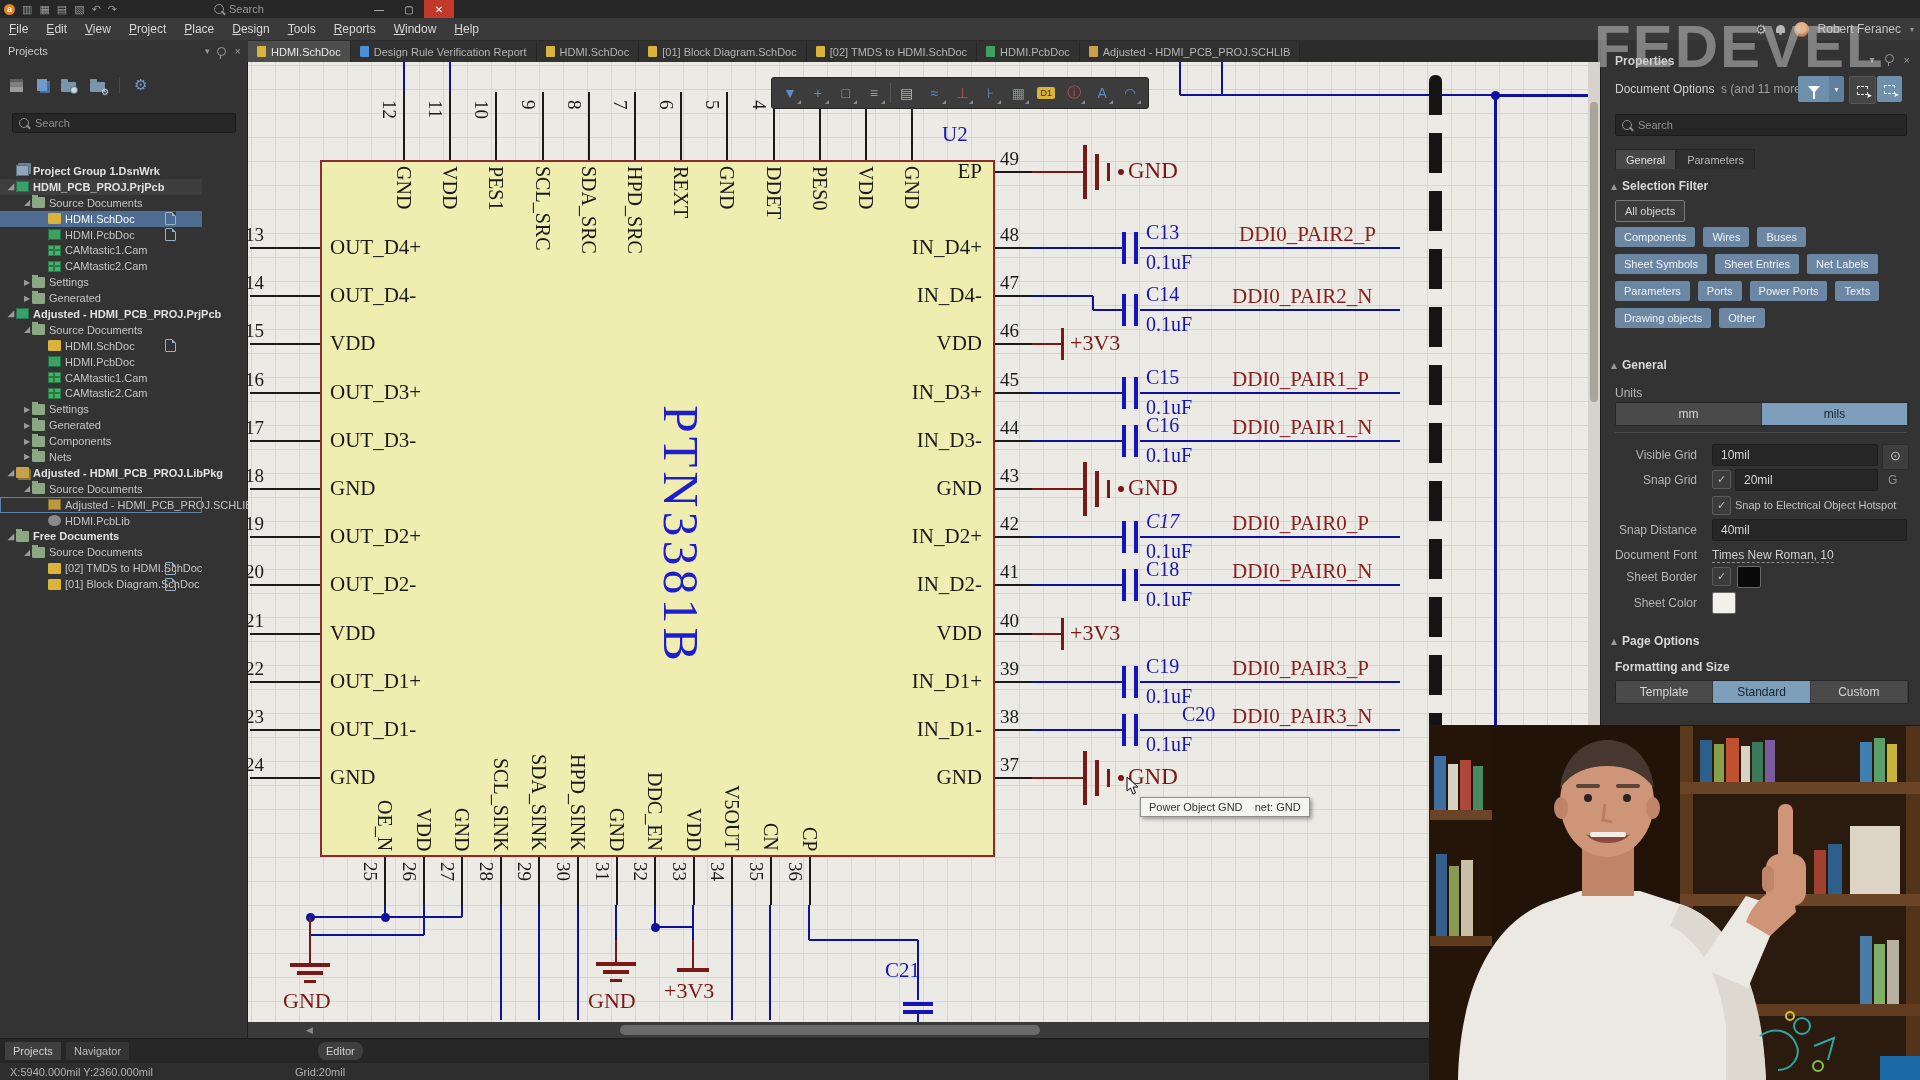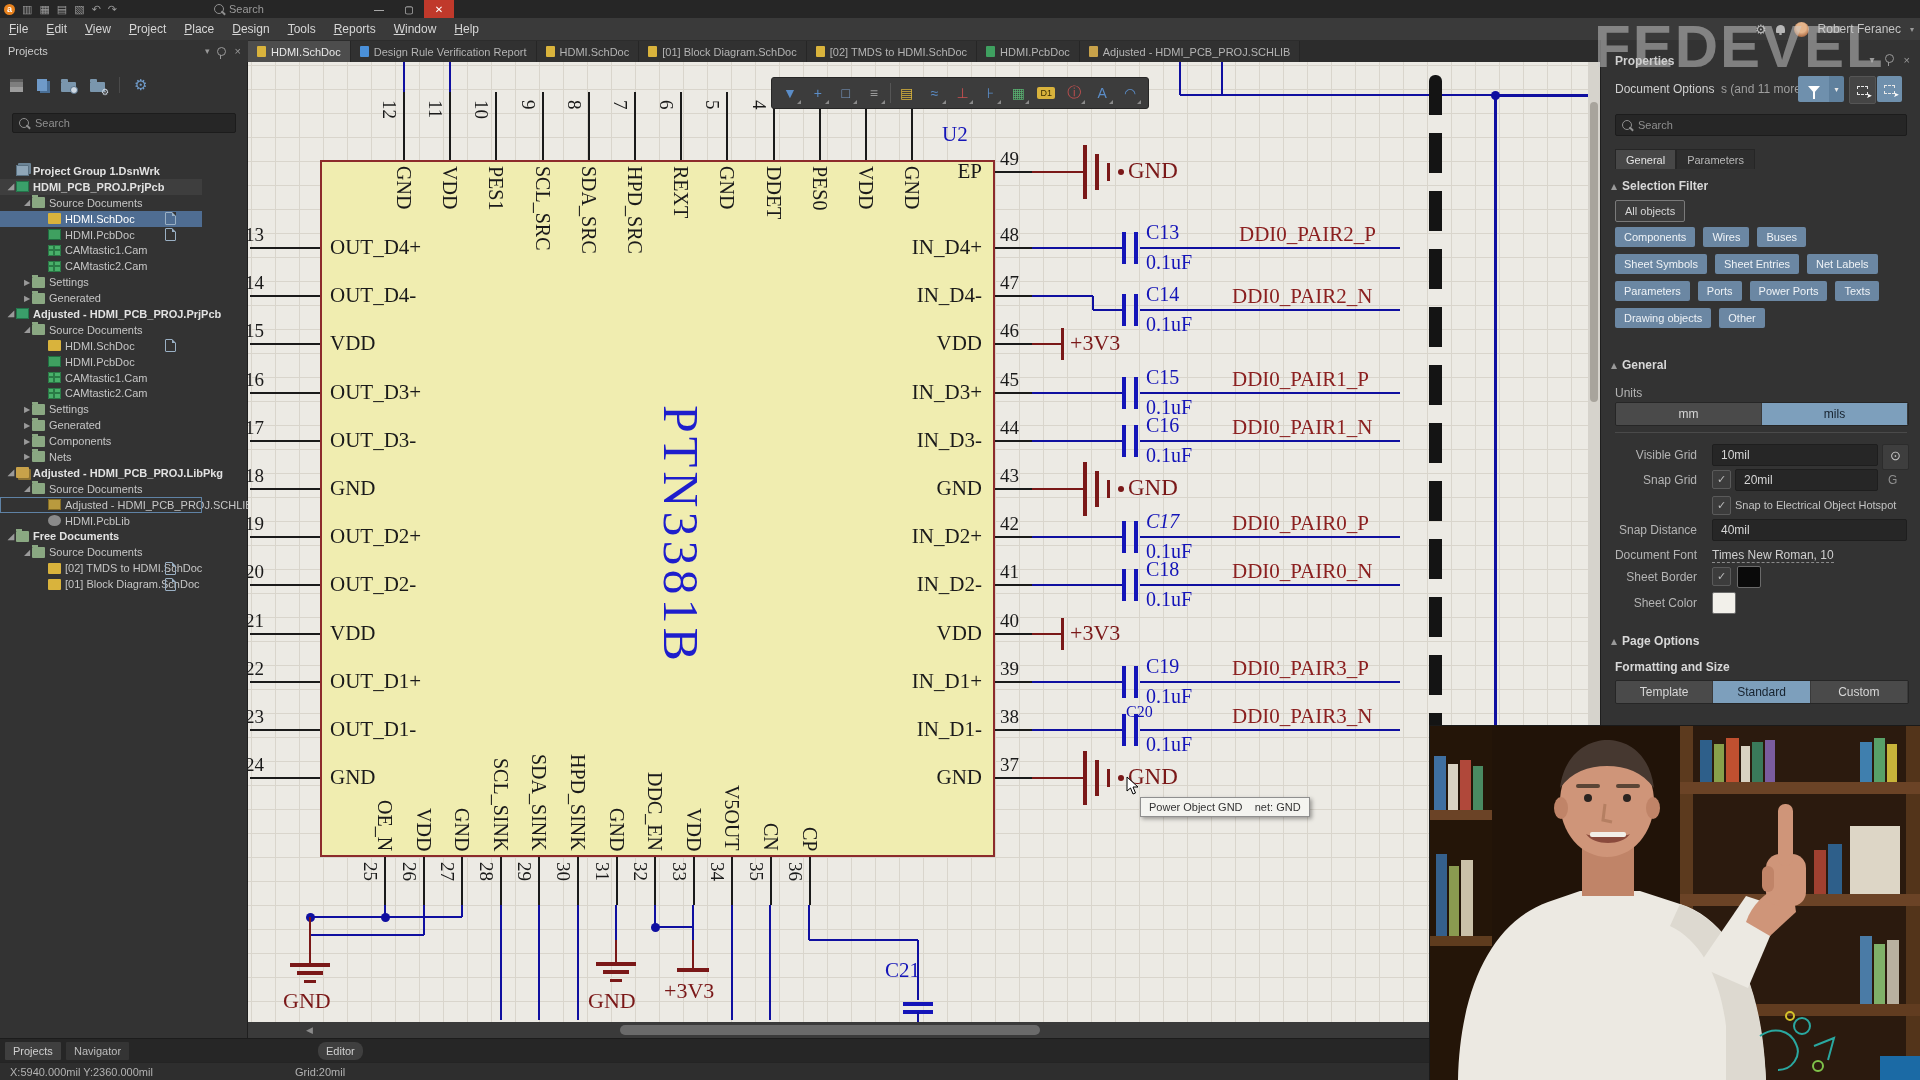--- a/index.html
+++ b/index.html
@@ -499,21 +499,21 @@
         <div class="sch-serif" style="position: absolute; left: 898px; top: 593px; color: rgb(20, 20, 184); font-size: 20px; white-space: nowrap;">C19</div>
         <div class="sch-serif" style="position: absolute; left: 898px; top: 623px; color: rgb(20, 20, 184); font-size: 20px; white-space: nowrap;">0.1uF</div>
         <div class="sch-serif" style="position: absolute; left: 984px; top: 594px; color: rgb(139, 32, 32); font-size: 21px; white-space: nowrap;">DDI0_PAIR3_P</div>
         <div class="" style="position: absolute; left: 747px; top: 667px; width: 37px; height: 2px; background: rgb(26, 26, 26);"></div>
         <div class="sch-serif" style="position: absolute; left: 752px; top: 644px; color: rgb(26, 26, 26); font-size: 19px; white-space: nowrap;">38</div>
         <div class="sch-serif" style="position: absolute; left: 512px; top: 655px; color: rgb(26, 26, 26); font-size: 21px; white-space: nowrap; width: 222px; text-align: right;">IN_D1-</div>
         <div class="" style="position: absolute; left: 784px; top: 667px; width: 90px; height: 2px; background: rgb(15, 15, 160);"></div>
         <div class="" style="position: absolute; left: 874px; top: 652px; width: 4px; height: 32px; background: rgb(20, 20, 184);"></div>
         <div class="" style="position: absolute; left: 886px; top: 652px; width: 4px; height: 32px; background: rgb(20, 20, 184);"></div>
         <div class="" style="position: absolute; left: 892px; top: 667px; width: 260px; height: 2px; background: rgb(15, 15, 160);"></div>
-        <div class="sch-serif" style="position: absolute; left: 878px; top: 641px; color: rgb(20, 20, 184); font-size: 16px; white-space: nowrap;">C20</div>
+        <div class="sch-serif" style="position: absolute; left: 934px; top: 641px; color: rgb(20, 20, 184); font-size: 20px; white-space: nowrap;">C20</div>
         <div class="sch-serif" style="position: absolute; left: 898px; top: 671px; color: rgb(20, 20, 184); font-size: 20px; white-space: nowrap;">0.1uF</div>
         <div class="sch-serif" style="position: absolute; left: 984px; top: 642px; color: rgb(139, 32, 32); font-size: 21px; white-space: nowrap;">DDI0_PAIR3_N</div>
         <div class="" style="position: absolute; left: 747px; top: 715px; width: 37px; height: 2px; background: rgb(26, 26, 26);"></div>
         <div class="sch-serif" style="position: absolute; left: 752px; top: 692px; color: rgb(26, 26, 26); font-size: 19px; white-space: nowrap;">37</div>
         <div class="sch-serif" style="position: absolute; left: 512px; top: 703px; color: rgb(26, 26, 26); font-size: 21px; white-space: nowrap; width: 222px; text-align: right;">GND</div>
         <div class="" style="position: absolute; left: 784px; top: 715px; width: 53px; height: 2px; background: rgb(122, 24, 24);"></div>
         <div class="" style="position: absolute; left: 835px; top: 689px; width: 4px; height: 54px; background: rgb(122, 24, 24);"></div>
         <div class="" style="position: absolute; left: 847px; top: 698px; width: 4px; height: 36px; background: rgb(122, 24, 24);"></div>
         <div class="" style="position: absolute; left: 858.5px; top: 707px; width: 3px; height: 18px; background: rgb(122, 24, 24);"></div>
         <div class="" style="position: absolute; left: 870px; top: 713px; width: 6px; height: 6px; border-radius: 50%; background: rgb(122, 24, 24);"></div>

